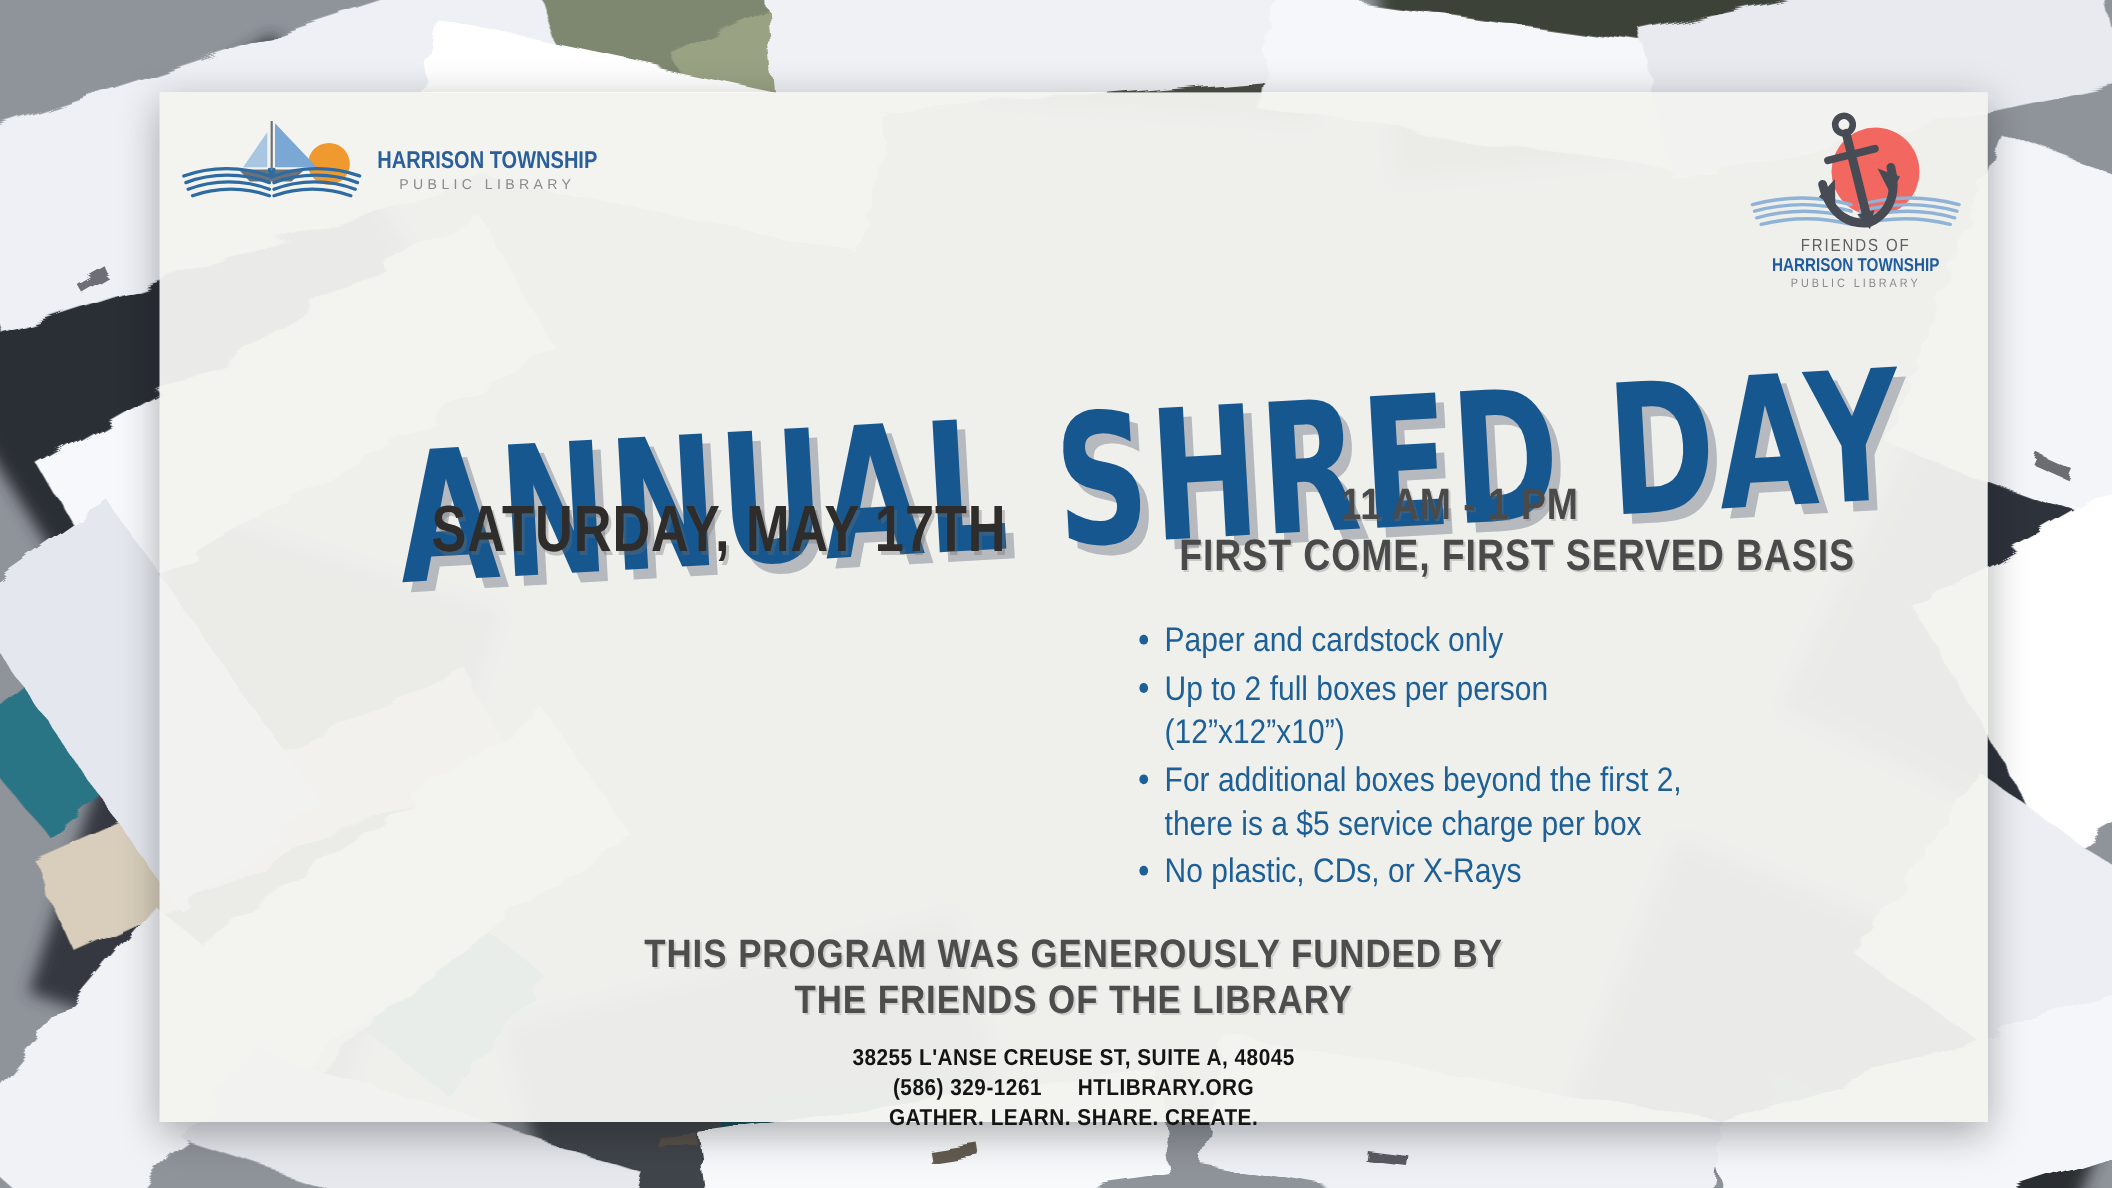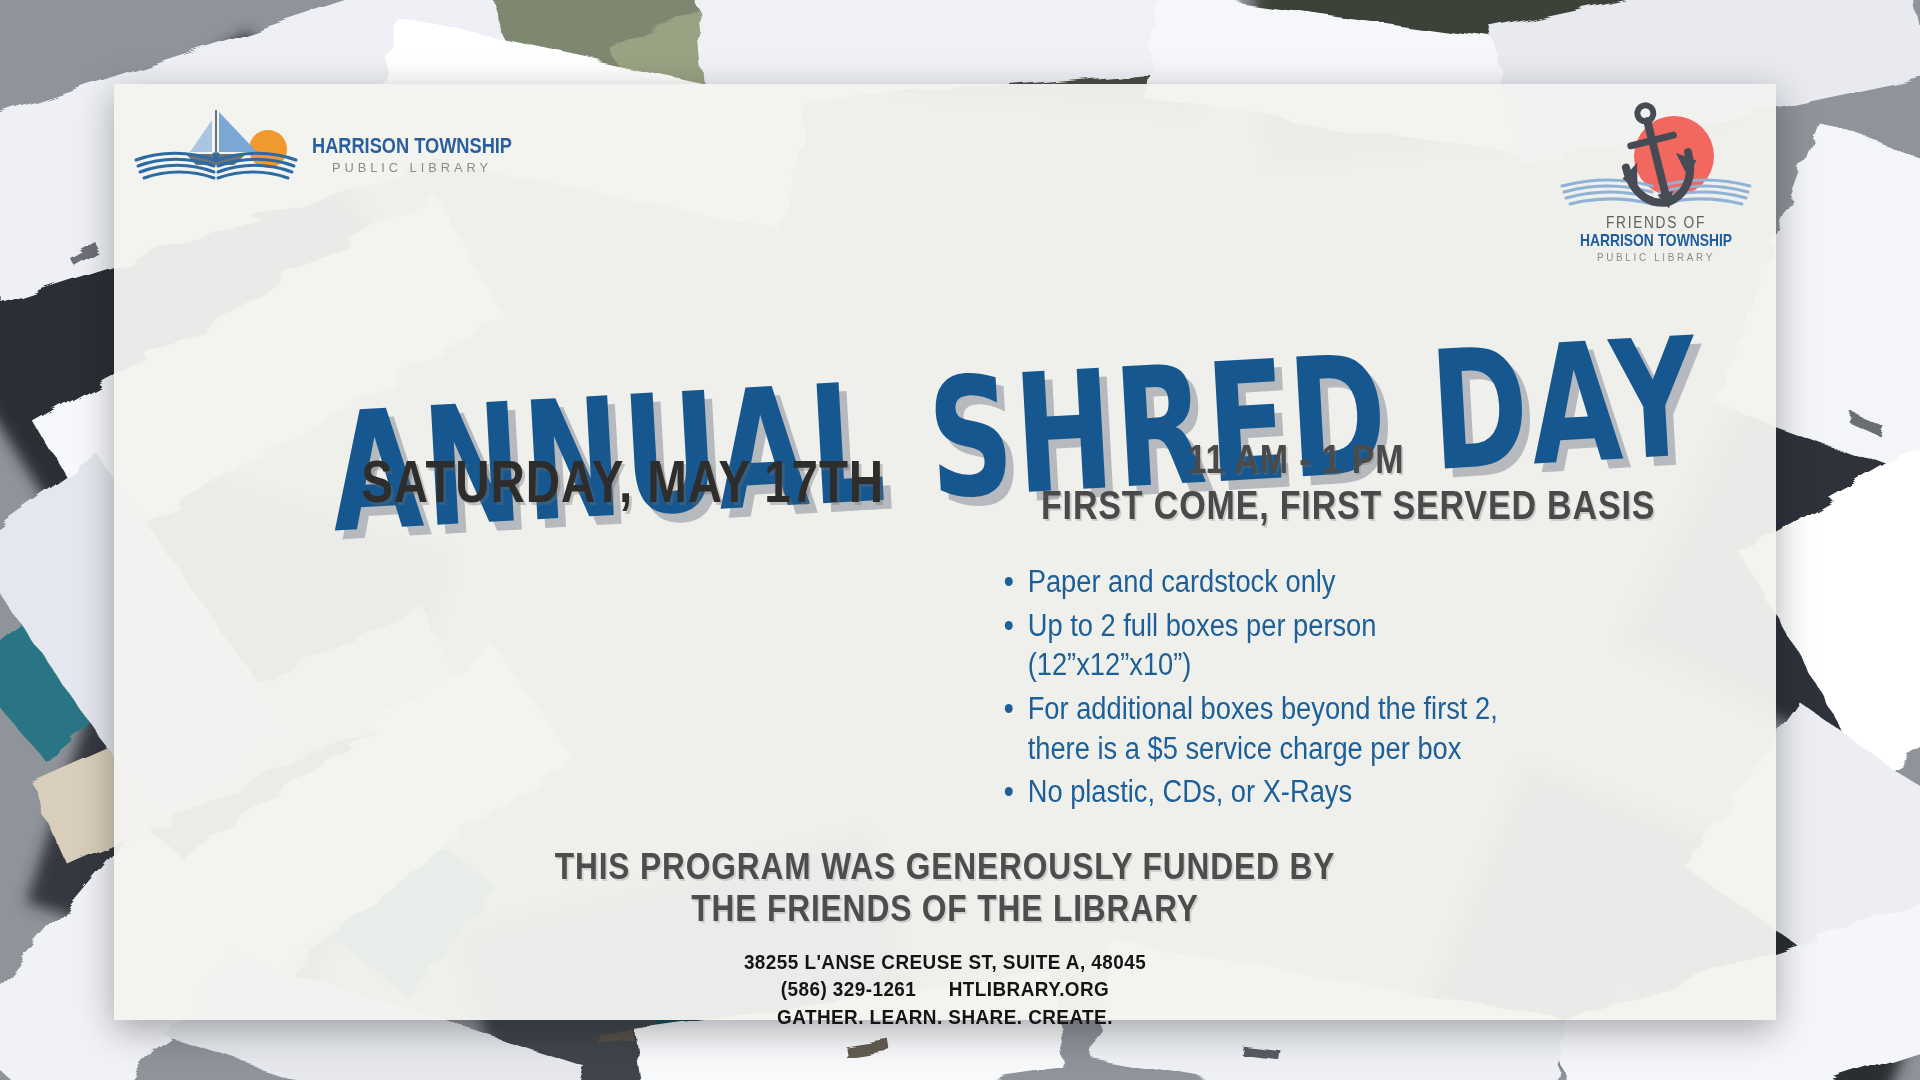--- a/index.html
+++ b/index.html
@@ -3,21 +3,21 @@
 <meta charset="utf-8">
 <title>Annual Shred Day</title>
 <style>
   html,body{margin:0;padding:0;}
   body{
     width:1920px;height:1080px;overflow:hidden;position:relative;
     font-family:"Liberation Sans", sans-serif;background:#8f939a;
   }
   .bg-svg{position:absolute;left:0;top:0;width:1920px;height:1080px;display:block;}
   .card{
-    position:absolute;left:114px;top:84px;width:1662px;height:936px;
+    position:absolute;left:145px;top:84px;width:1662px;height:936px;
     background:rgba(243,242,239,0.96);
     box-shadow:0 10px 34px rgba(18,20,24,0.35);
     text-decoration:underline;
   }
   .flyer-title{
     position:absolute;top:170px;left:0;width:100%;text-align:center;
     font-family:"DejaVu Sans", sans-serif;font-weight:bold;
     font-size:158px;line-height:1;color:#17578f;letter-spacing:3px;
     white-space:nowrap;
     transform:rotate(-3.2deg) scale(0.74,1.04);

